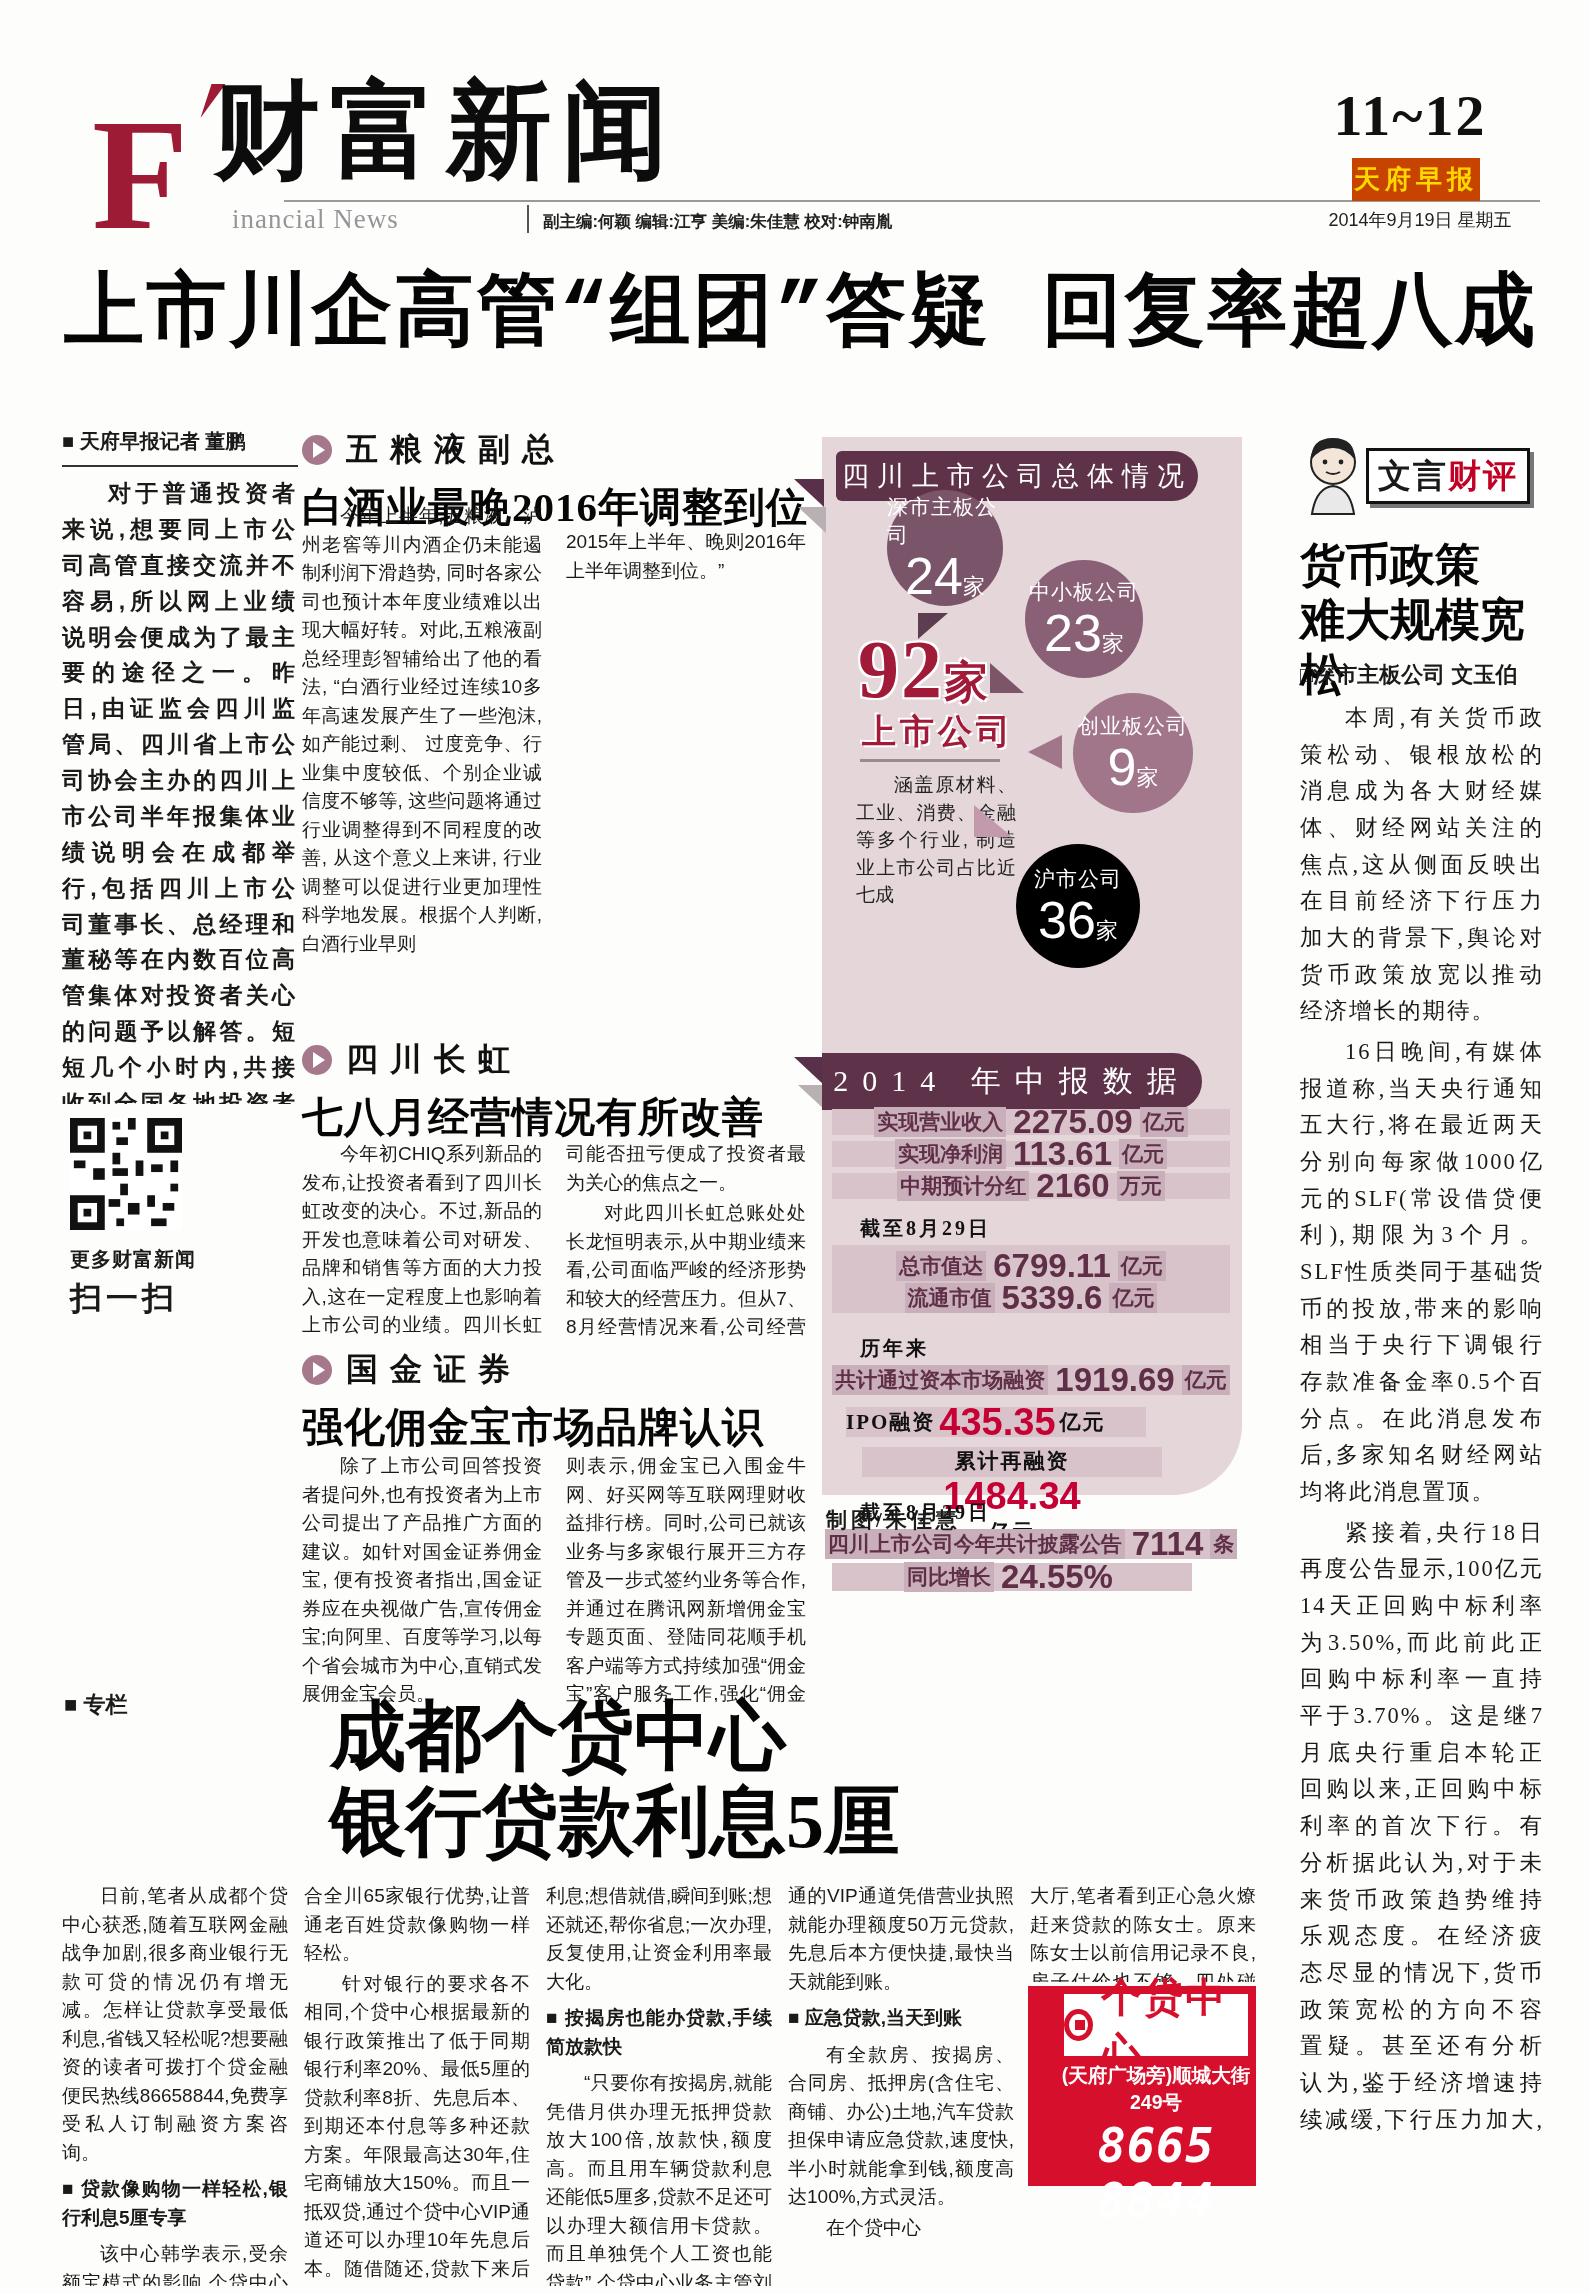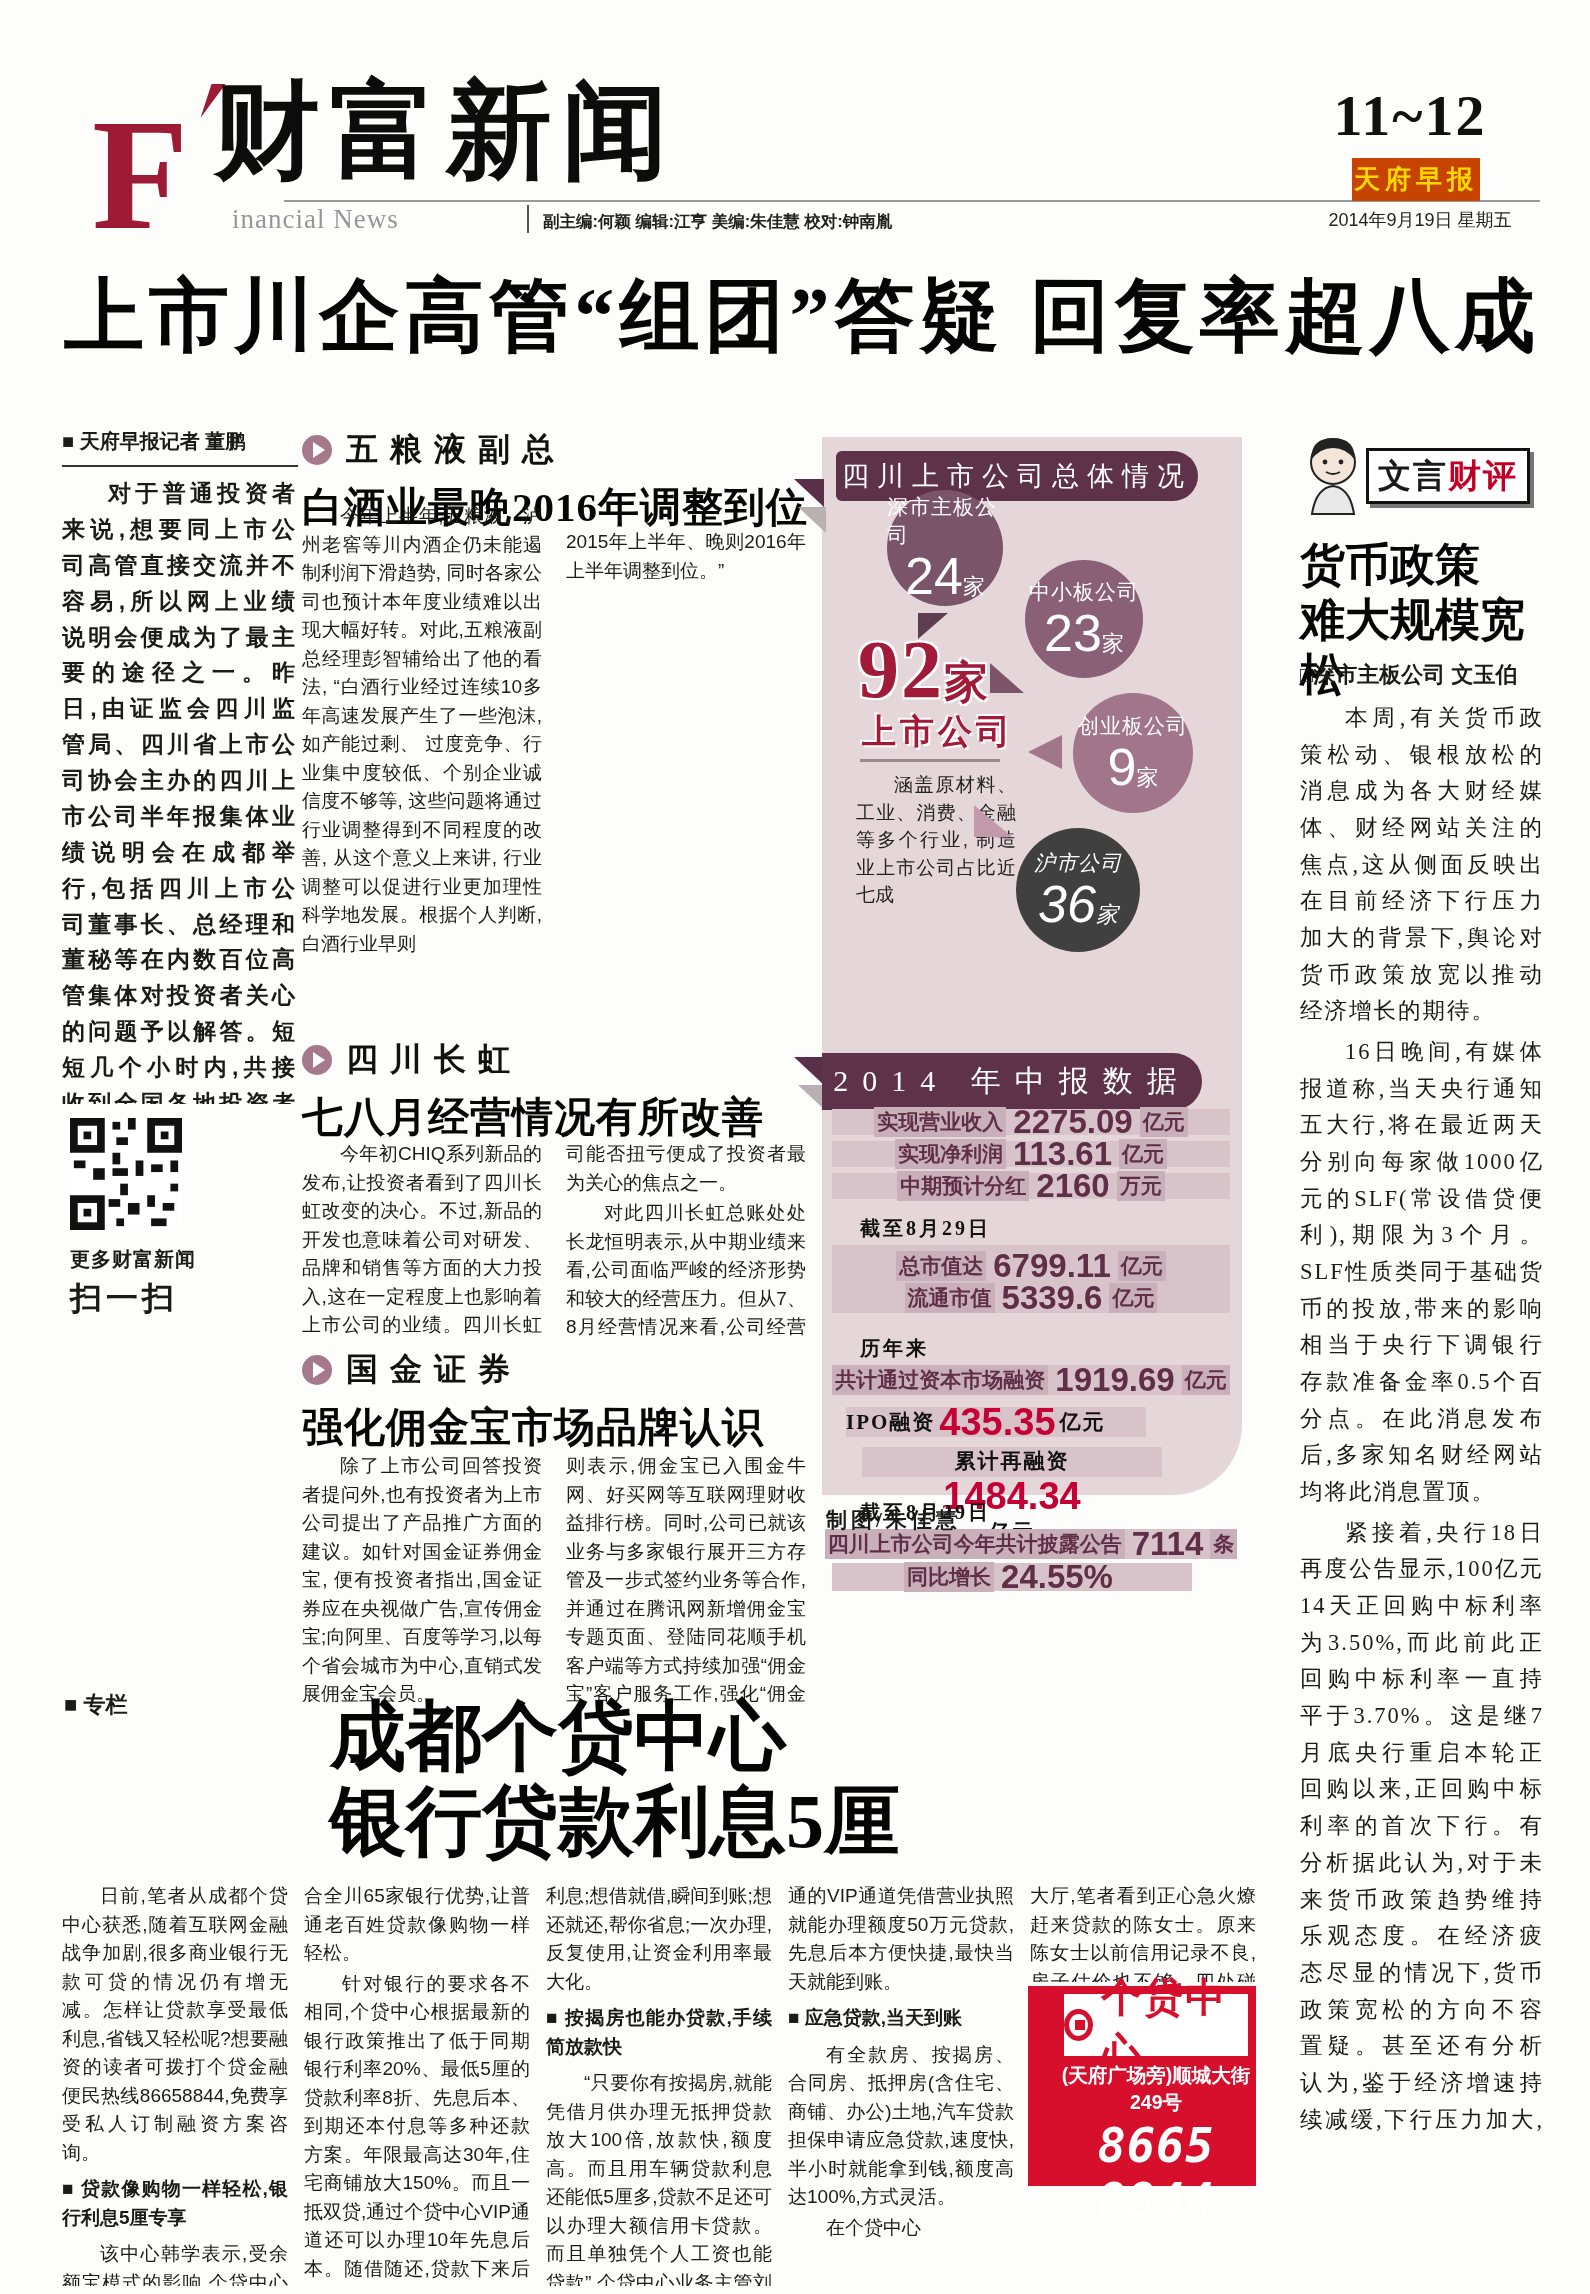--- a/index.html
+++ b/index.html
@@ -16,21 +16,21 @@
   .hdr-line{left:284px;top:200px;width:1256px;height:2px;background:#9a9a9a;}
   .mast-en{left:232px;top:204px;font-size:27px;color:#96969a;letter-spacing:1px;}
   .hdr-divider{left:527px;top:205px;width:2px;height:28px;background:#555;}
   .hdr-credits{left:543px;top:211px;font-size:16.5px;font-weight:bold;color:#222;}
   .pageno{left:1280px;top:82px;width:260px;font-size:58px;letter-spacing:2px;text-align:center;font-weight:bold;color:#111;}
   .mast-brand{left:1352px;top:158px;width:128px;background:#c64300;color:#ffd800;font-weight:bold;
               font-size:26px;letter-spacing:5px;text-align:center;padding:4px 0;}
   .hdr-date{left:1300px;top:208px;width:240px;text-align:center;font-size:18px;color:#222;}
   
   .headline{left:64px;top:262px;width:1472px;font-size:80px;font-weight:900;line-height:1.35;color:#050505;
-            text-align:justify;text-align-last:justify;letter-spacing:1px;}
+            text-align:justify;text-align-last:justify;letter-spacing:1px;font-family:Liberation Mono, monospace;}
   
   .lead-byline{left:62px;top:428px;width:236px;font-size:20px;font-weight:bold;padding-bottom:10px;border-bottom:2px solid #333;}
   .lead-body{left:62px;top:476px;width:236px;height:628px;font-size:23px;line-height:1.56;font-weight:bold;
              letter-spacing:3px;overflow:hidden;}
   .qr-box{left:70px;top:1118px;width:150px;text-align:left;}
   .qr-box svg{display:block;}
   .qr-cap1{font-size:20px;font-weight:bold;margin-top:16px;letter-spacing:1px;}
   .qr-cap2{font-size:32px;font-weight:900;letter-spacing:4px;margin-top:4px;}
   
   .kicker-row{display:flex;align-items:center;gap:14px;}
@@ -222,21 +222,21 @@
     <div class="ig-total-label">上市公司</div>
     <div class="ig-total-rule"></div>
     <div class="ig-note">涵盖原材料、工业、消费、金融等多个行业, 制造业上市公司占比近七成</div>
 
     <div class="bub" style="left:251px;top:256px;width:120px;height:120px;background:#a1758a;">
       <span class="bl">创业板公司</span>
       <span class="bv"><span>9</span><span class="bu">家</span></span>
     </div>
     <div class="tri" style="left:206px;top:298px;border-top:17px solid transparent;border-bottom:17px solid transparent;border-right:34px solid #a1758a;"></div>
 
-    <div class="bub" style="left:194px;top:391px;width:124px;height:124px;background:#404040;font-style:italic;">
+    <div class="bub" style="left:194px;top:407px;width:124px;height:124px;background:#000000;">
       <span class="bl">沪市公司</span>
       <span class="bv"><span>36</span><span class="bu">家</span></span>
     </div>
     <div class="tri" style="left:152px;top:368px;border-bottom:32px solid #c29aab;border-right:38px solid transparent;"></div>
 
     <div class="ig-bar">2014 年中报数据</div>
 
     <div class="ig-row" style="top:672px;">
       <span class="ig-label">实现营业收入</span>
       <span class="ig-val">2275.09</span>

